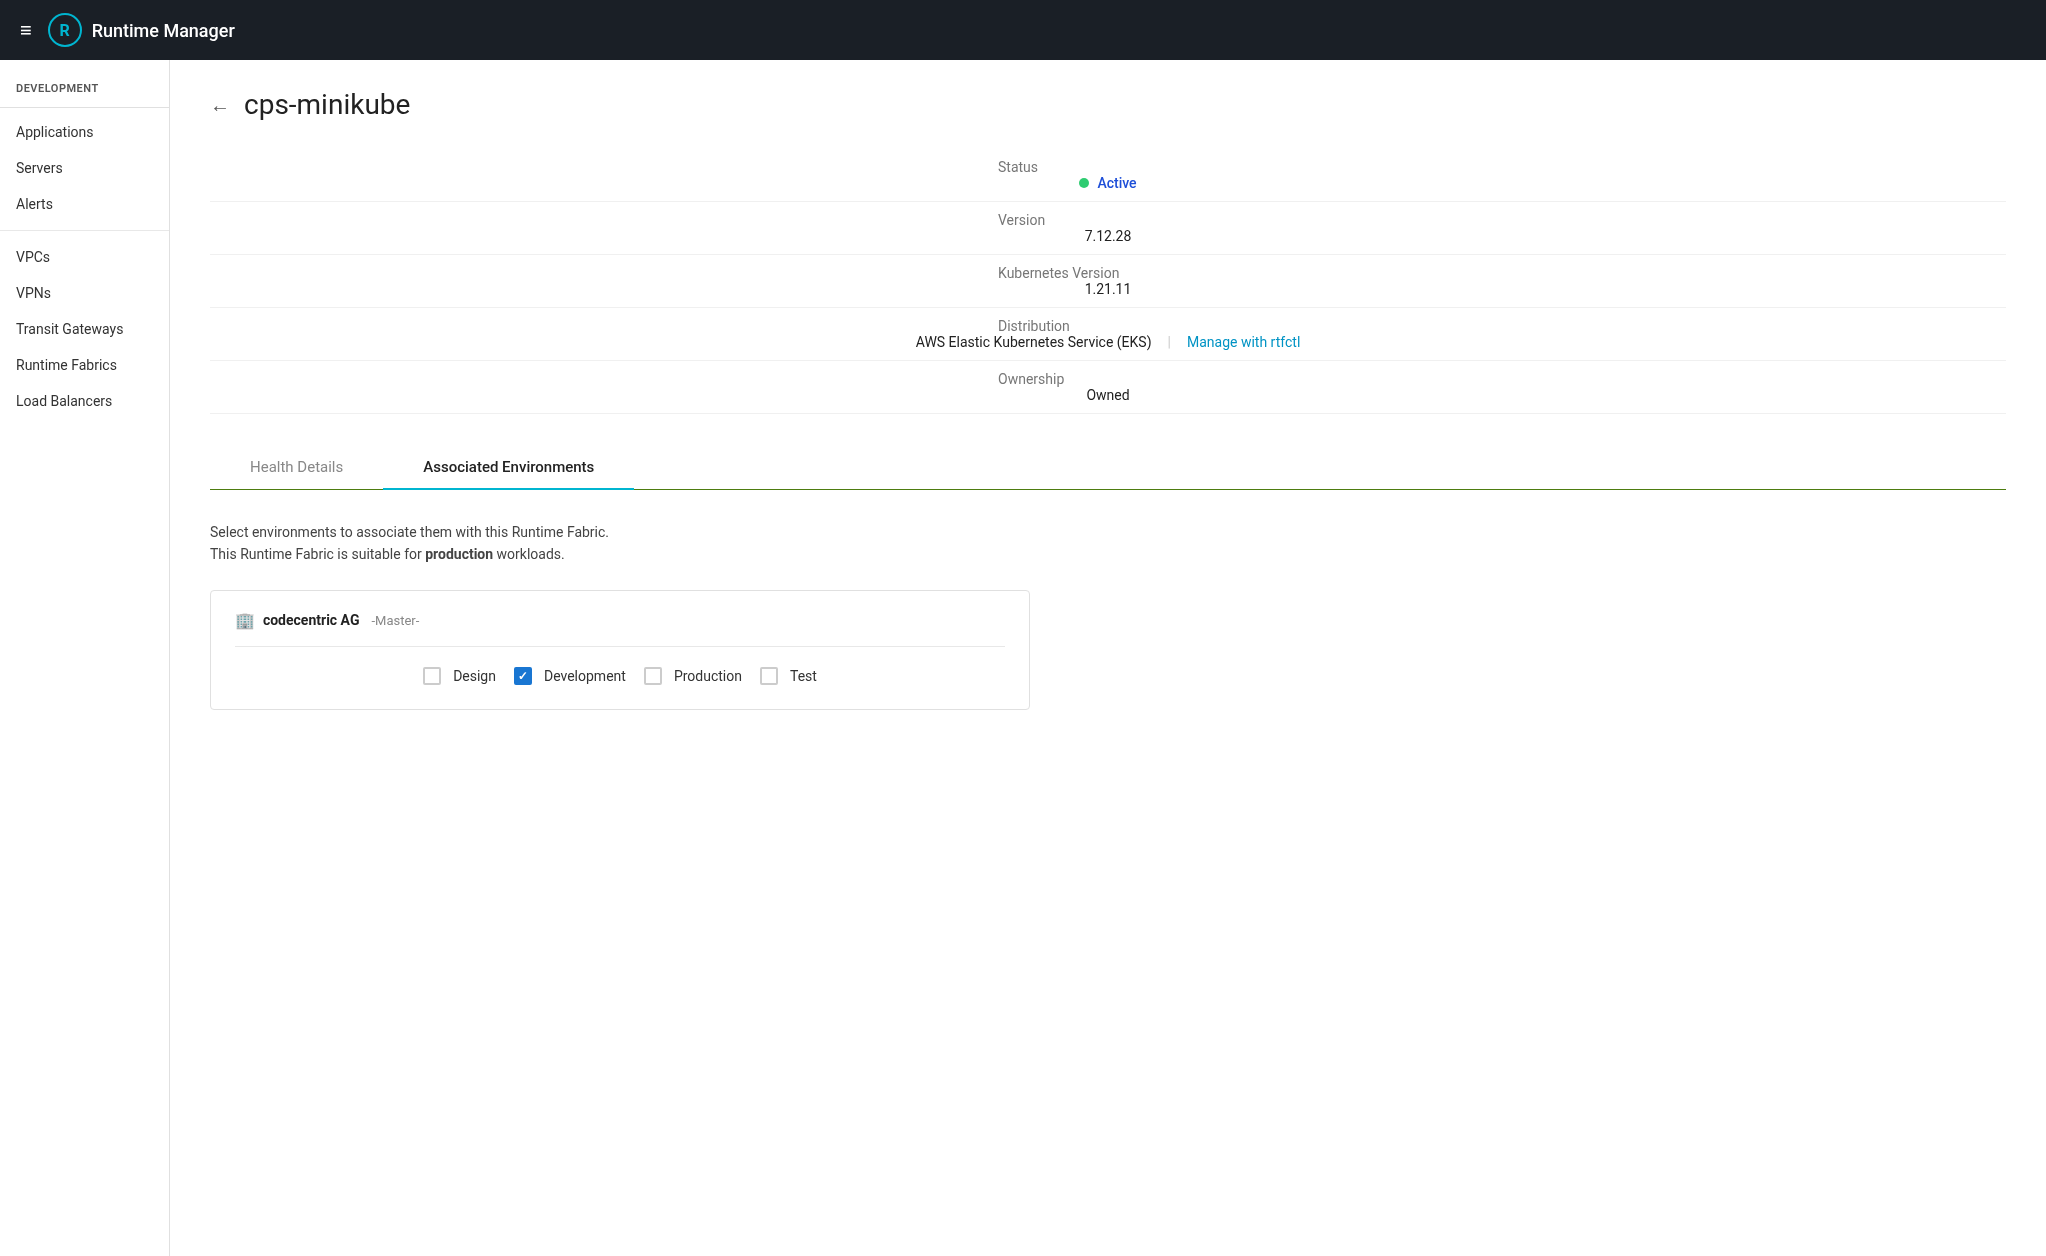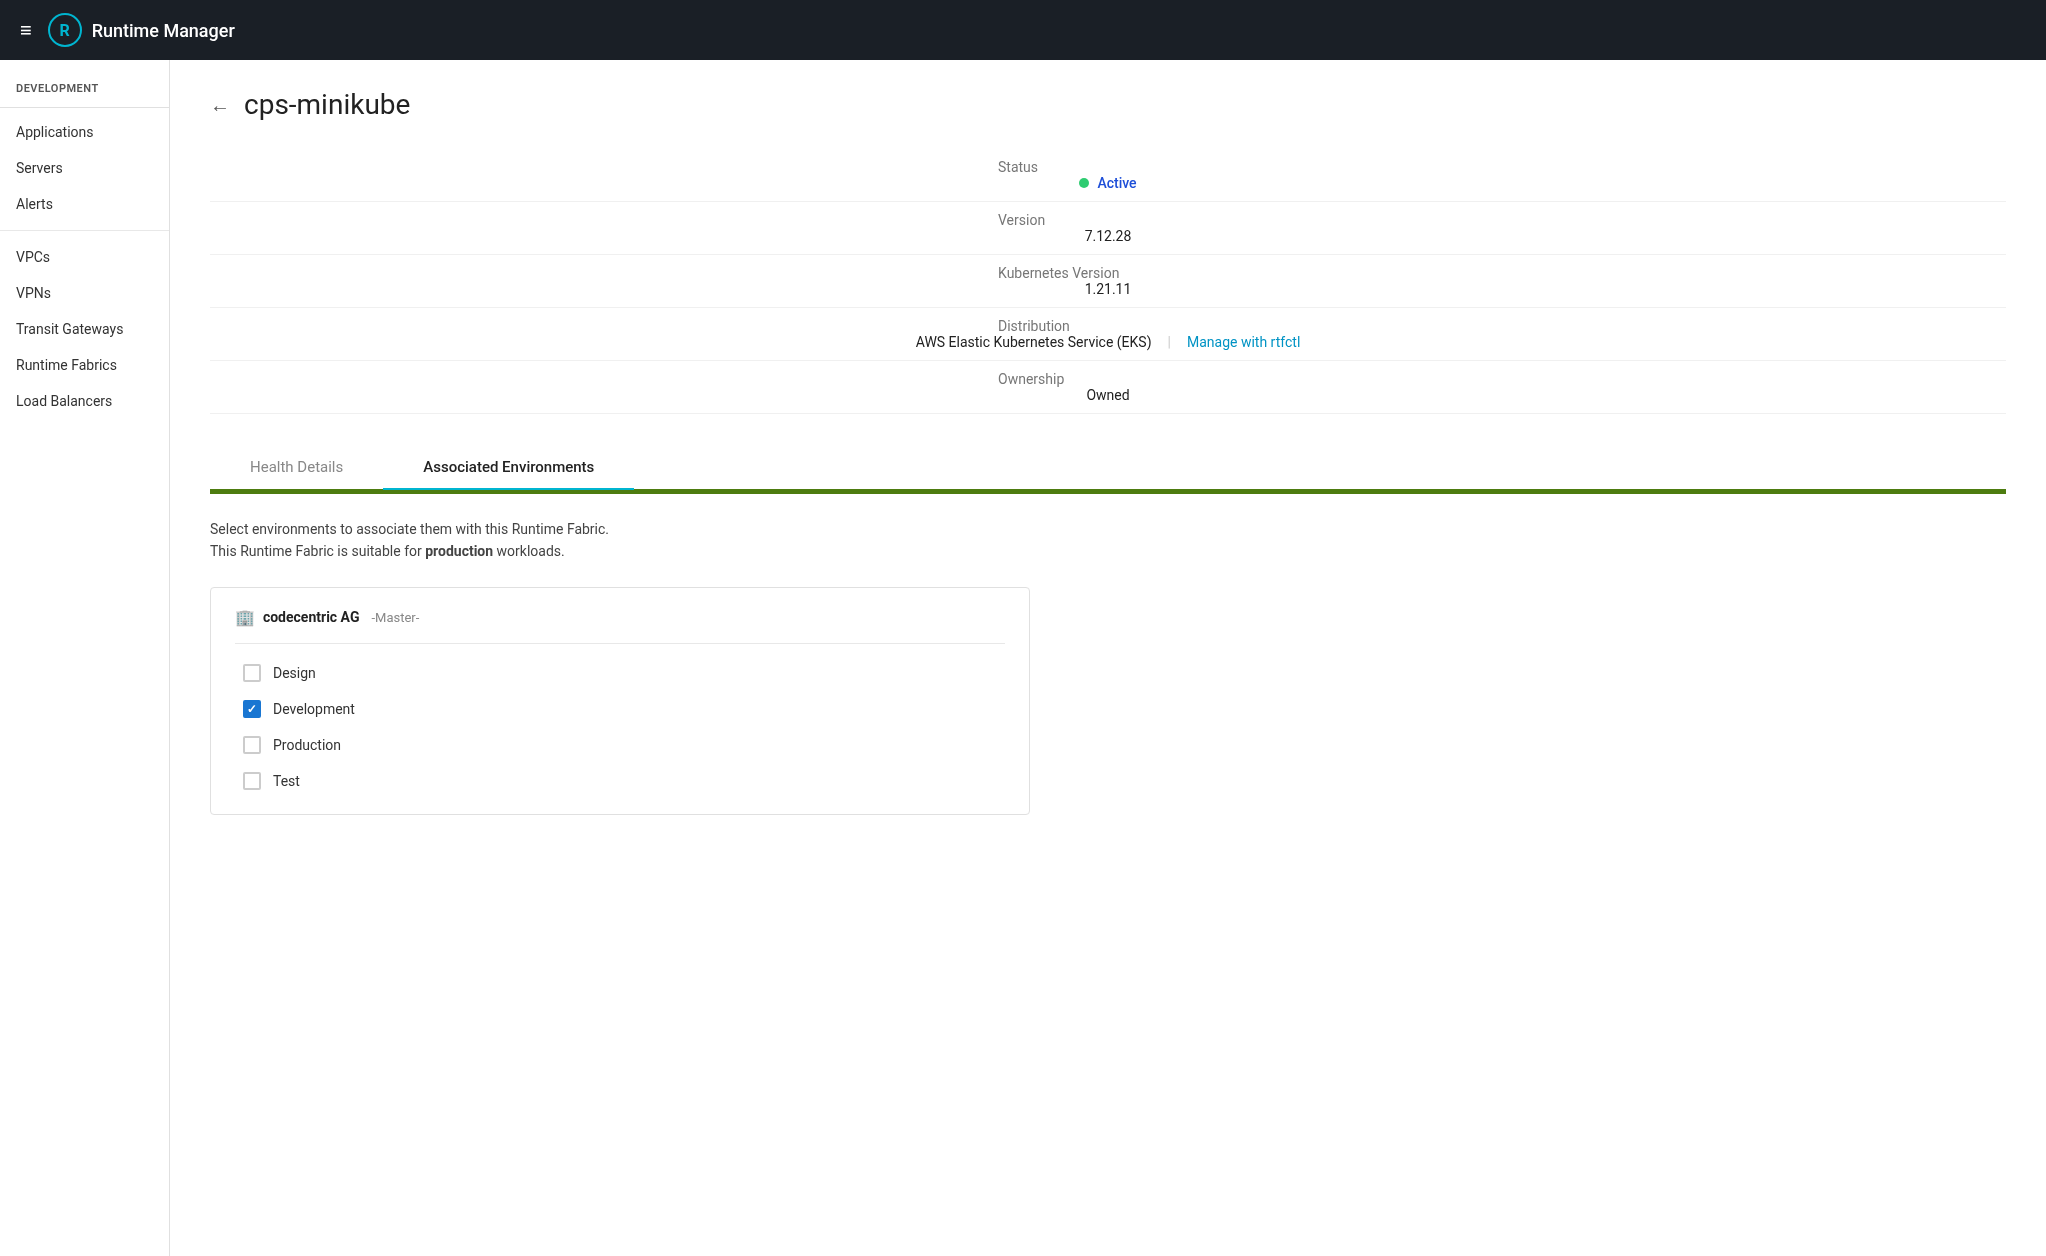--- a/index.html
+++ b/index.html
@@ -111,22 +111,22 @@
       background: #2ecc71;
       display: inline-block;
     }
     .status-active { color: #1d4ed8; font-weight: 500; }
     .link-blue { color: #0093c4; text-decoration: none; cursor: pointer; }
     .pipe { color: #ccc; margin: 0 8px; }
 
     
     .tabs {
       display: flex;
-      border-bottom: 5px solid #4d7c0f;
-      margin-bottom: 24px;
+      border-bottom: 1px solid #4d7c0f;
+      margin-bottom: 31px;
     }
     .tab {
       padding: 12px 40px;
       font-size: 15px;
       color: #888;
       cursor: pointer;
       border-bottom: 2px solid transparent;
       margin-bottom: -1px;
     }
     .tab.active {
@@ -157,21 +157,21 @@
       gap: 8px;
       padding-bottom: 16px;
       border-bottom: 1px solid #e8e8e8;
       margin-bottom: 16px;
     }
     .org-icon { color: #555; font-size: 16px; }
     .org-name { font-size: 14px; font-weight: 700; color: #222; }
     .org-tag { font-size: 13px; color: #888; margin-left: 4px; }
 
     
-    .env-list { display: flex; flex-direction: column; gap: 18px; padding: 4px 8px; }
+    .env-list { display: flex; flex-direction: row; gap: 18px; padding: 4px 8px; justify-content: center; }
     .env-item { display: flex; align-items: center; gap: 12px; }
     .checkbox {
       width: 18px; height: 18px;
       border: 2px solid #ccc;
       border-radius: 2px;
       display: flex; align-items: center; justify-content: center;
       cursor: pointer;
       flex-shrink: 0;
     }
     .checkbox.checked {

